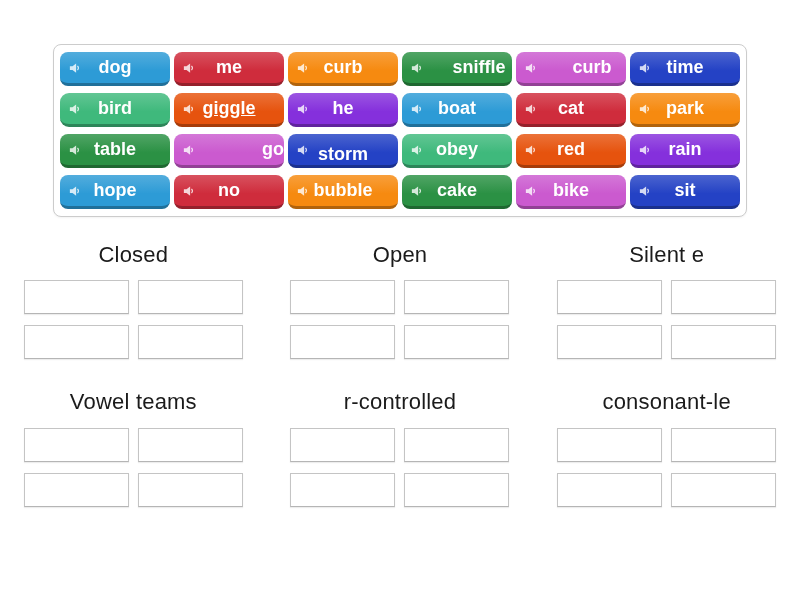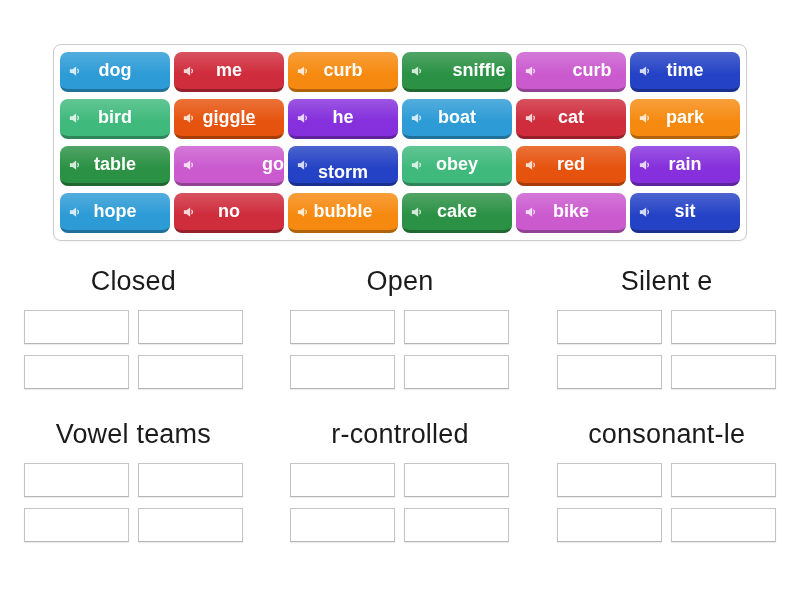--- a/index.html
+++ b/index.html
@@ -28,21 +28,21 @@
   }
   .tile-grid {
     display: grid;
     grid-template-columns: repeat(6, 1fr);
     column-gap: 4px;
     row-gap: 7px;
   }
   .tile {
     position: relative;
     box-sizing: border-box;
-    height: 40px;
+    height: 34px;
     border-radius: 8px;
     border-bottom: 3px solid rgba(0,0,0,0.3);
     display: flex;
     align-items: center;
     justify-content: center;
     color: #ffffff;
     font-size: 18px;
     font-weight: bold;
     cursor: grab;
     user-select: none;
@@ -66,21 +66,21 @@
     grid-template-columns: repeat(3, 1fr);
     row-gap: 30px;
     justify-items: center;
   }
   .group {
     display: flex;
     flex-direction: column;
     align-items: center;
   }
   .group-title {
-    font-size: 27px;
+    font-size: 22px;
     color: #1b1b1b;
     letter-spacing: 0.2px;
     margin-bottom: 13px;
     line-height: 1.15;
   }
   .slots {
     display: grid;
     grid-template-columns: repeat(2, 105px);
     column-gap: 9px;
     row-gap: 11px;
@@ -151,21 +151,21 @@
           <span>curb</span>
         </div>
       <div class="tile" style="background: linear-gradient(rgb(75, 100, 207) 0%, rgb(36, 66, 197) 60%); border-bottom-color: rgb(26, 48, 142);">
           <span class="spk">
             <svg>
               <use href="#spk-glyph"></use>
             </svg>
           </span>
           <span>time</span>
         </div>
-      <div class="tile" style="background: linear-gradient(rgb(98, 198, 148) 0%, rgb(63, 185, 124) 60%); border-bottom-color: rgb(45, 133, 89);">
+      <div class="tile" style="background: linear-gradient(rgb(98, 198, 148) 0%, rgb(63, 185, 124) 60%); border-bottom-color: rgb(45, 133, 89); border-radius: 9px;">
           <span class="spk">
             <svg>
               <use href="#spk-glyph"></use>
             </svg>
           </span>
           <span>bird</span>
         </div>
       <div class="tile" style="background: linear-gradient(rgb(235, 114, 57) 0%, rgb(230, 83, 14) 60%); border-bottom-color: rgb(166, 60, 10); text-decoration: underline;">
           <span class="spk">
             <svg>

